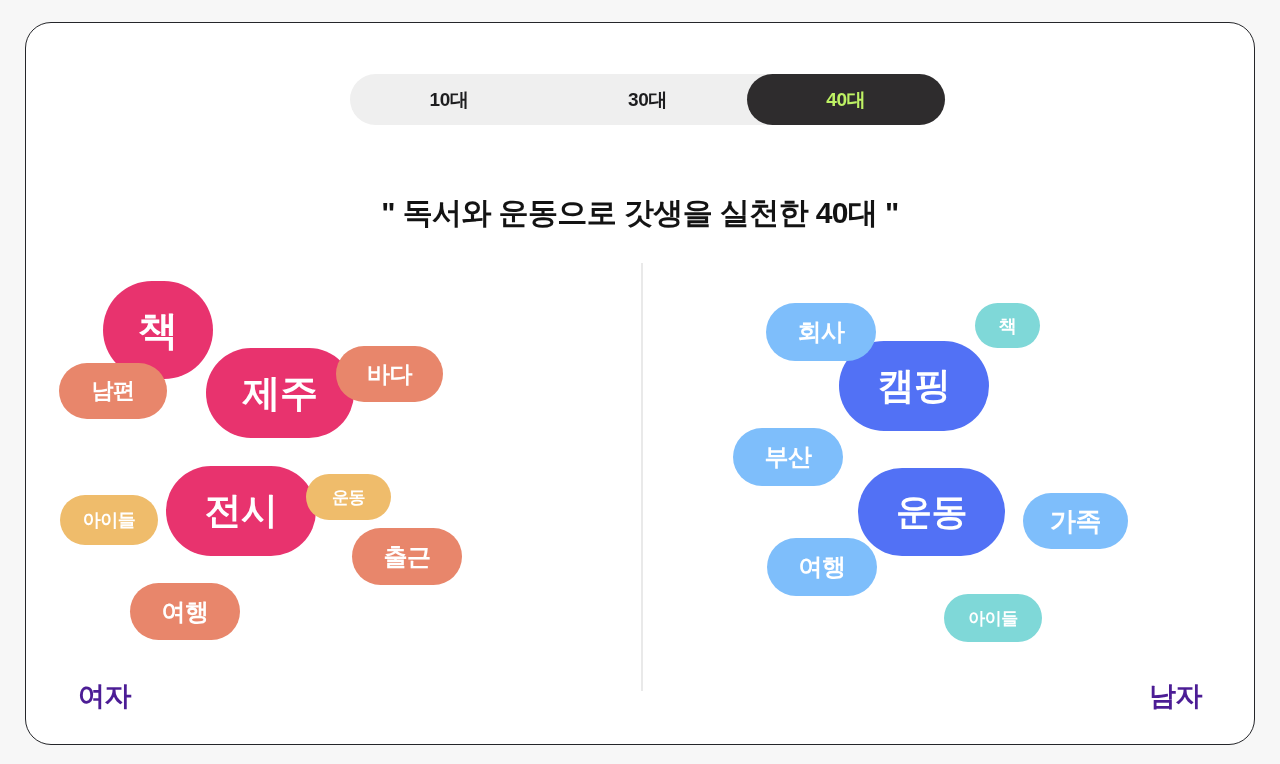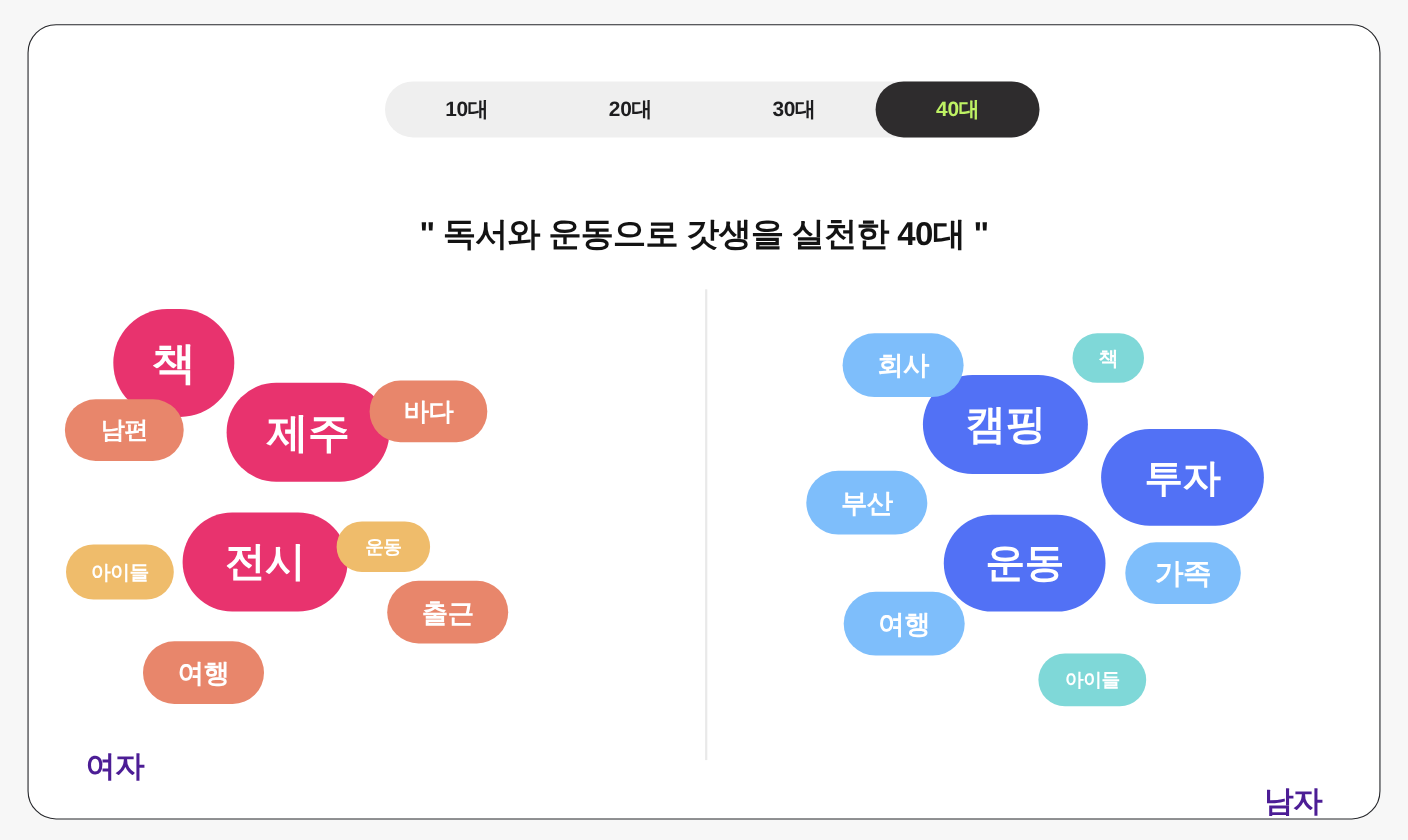--- a/index.html
+++ b/index.html
@@ -108,30 +108,29 @@
   
   .gender-label {
     position: absolute;
     top: 655px;
     font-size: 27px;
     font-weight: bold;
     color: #4c1d95;
     letter-spacing: -0.5px;
   }
   #label-female { left: 52px; }
-  #label-male   { right: 52px; margin-top: 32px; }
+  #label-male   { right: 52px; }
 </style>
 </head>
 <body>
 
 <div id="card">
 
   <div id="tabs">
       <div class="tab">10대</div>
-      <div class="tab">20대</div>
       <div class="tab">30대</div>
       <div class="tab active">40대</div>
     </div>
 
   <div id="headline">" 독서와 운동으로 갓생을 실천한 40대 "</div>
 
   <div id="divider"></div>
 
   <div class="panel" id="panel-female">
       <div class="bubble" style="left: 52px; top: 18px; width: 110px; height: 98px; background: rgb(232, 51, 110); border-radius: 50px; font-size: 40px;">책</div>
@@ -140,21 +139,20 @@
       <div class="bubble" style="left: 115px; top: 203px; width: 150px; height: 90px; background: rgb(232, 51, 110); border-radius: 45px; font-size: 37px;">전시</div>
       <div class="bubble" style="left: 285px; top: 83px; width: 107px; height: 56px; background: rgb(232, 134, 107); border-radius: 28px; font-size: 23px;">바다</div>
       <div class="bubble" style="left: 301px; top: 265px; width: 110px; height: 57px; background: rgb(232, 134, 107); border-radius: 29px; font-size: 24px;">출근</div>
       <div class="bubble" style="left: 79px; top: 320px; width: 110px; height: 57px; background: rgb(232, 134, 107); border-radius: 29px; font-size: 24px;">여행</div>
       <div class="bubble" style="left: 9px; top: 232px; width: 98px; height: 50px; background: rgb(239, 188, 107); border-radius: 25px; font-size: 18px;">아이들</div>
       <div class="bubble" style="left: 255px; top: 211px; width: 85px; height: 46px; background: rgb(239, 188, 107); border-radius: 23px; font-size: 17px;">운동</div>
     </div>
   <div class="panel" id="panel-male">
       <div class="bubble" style="left: 196px; top: 78px; width: 150px; height: 90px; background: rgb(82, 113, 245); border-radius: 45px; font-size: 37px;">캠핑</div>
       <div class="bubble" style="left: 215px; top: 205px; width: 147px; height: 88px; background: rgb(82, 113, 245); border-radius: 44px; font-size: 36px;">운동</div>
-      <div class="bubble" style="left: 358px; top: 127px; width: 148px; height: 88px; background: rgb(82, 113, 245); border-radius: 44px; font-size: 35px;">투자</div>
       <div class="bubble" style="left: 123px; top: 40px; width: 110px; height: 58px; background: rgb(126, 190, 251); border-radius: 29px; font-size: 24px;">회사</div>
       <div class="bubble" style="left: 90px; top: 165px; width: 110px; height: 58px; background: rgb(126, 190, 251); border-radius: 29px; font-size: 24px;">부산</div>
       <div class="bubble" style="left: 124px; top: 275px; width: 110px; height: 58px; background: rgb(126, 190, 251); border-radius: 29px; font-size: 24px;">여행</div>
       <div class="bubble" style="left: 380px; top: 230px; width: 105px; height: 56px; background: rgb(126, 190, 251); border-radius: 28px; font-size: 26px;">가족</div>
       <div class="bubble" style="left: 332px; top: 40px; width: 65px; height: 45px; background: rgb(127, 216, 216); border-radius: 23px; font-size: 18px;">책</div>
       <div class="bubble" style="left: 301px; top: 331px; width: 98px; height: 48px; background: rgb(127, 216, 216); border-radius: 24px; font-size: 17px;">아이들</div>
     </div>
 
   <div class="gender-label" id="label-female">여자</div>
   <div class="gender-label" id="label-male">남자</div>

